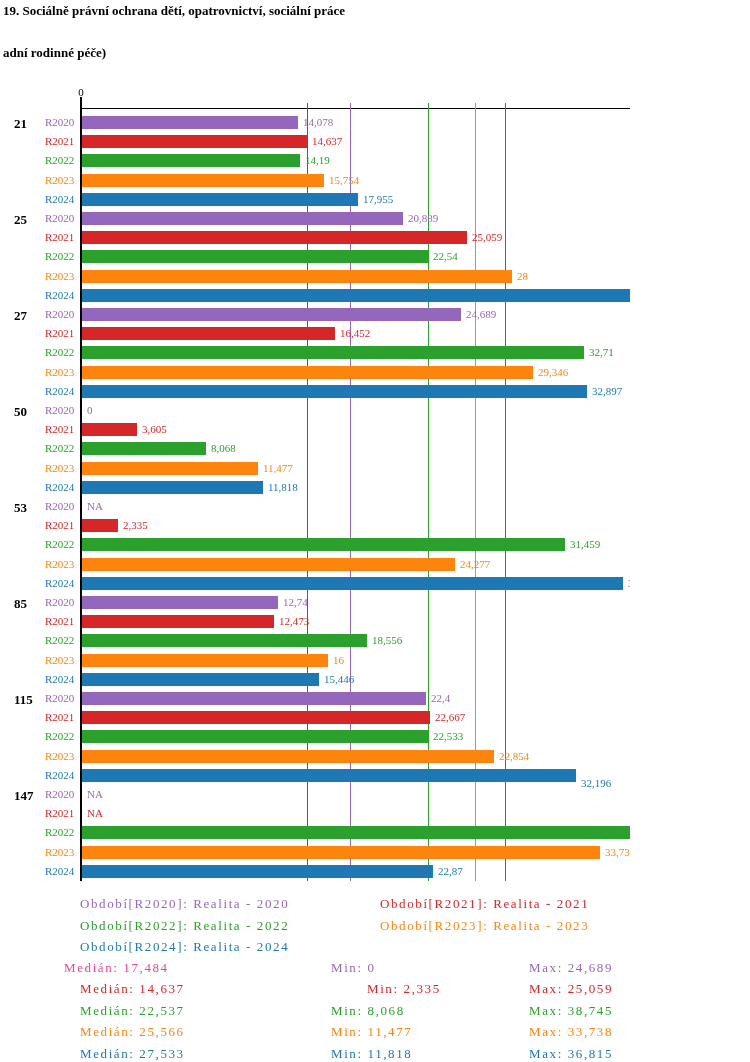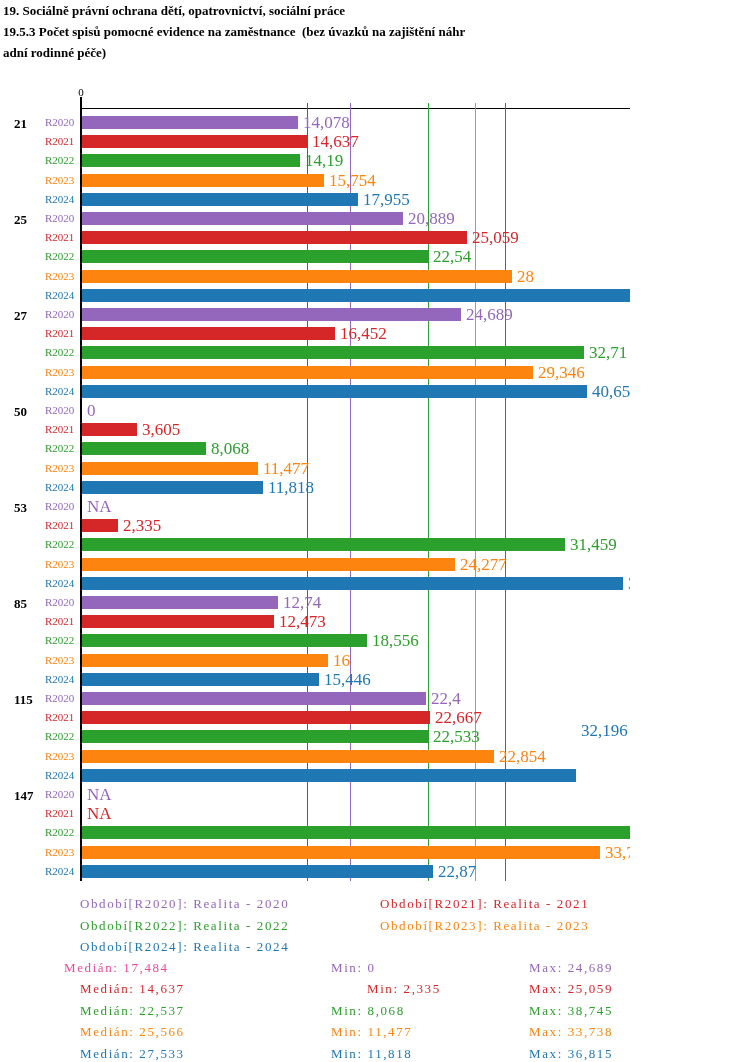--- a/index.html
+++ b/index.html
@@ -13,30 +13,29 @@
   .t1 { top:3px; } .t2 { top:24px; } .t3 { top:45px; }
   .subtitle { position:absolute; left:3px; top:66px; font-size:10px; white-space:pre; }
   .chart { position:absolute; left:0; top:0; width:750px; height:890px; }
   .axis-top { position:absolute; left:80px; top:108px; width:607px; height:1px; background:#000; }
   .axis-left { position:absolute; left:80px; top:97px; width:2px; height:784px; background:#000; }
   .axis-zero { position:absolute; left:73px; top:86px; width:16px; text-align:center; font-size:11px; }
   .median-line { position:absolute; top:103px; height:778px; width:1px; }
   .group-label { position:absolute; left:14px; font-size:13px; font-weight:bold; line-height:13px; white-space:pre; }
   .year-label { position:absolute; left:45px; font-size:11px; line-height:13px; white-space:pre; }
   .bar { position:absolute; height:13px; }
-  .bar-value { position:absolute; font-size:17px; line-height:13px; white-space:pre; }
+  .bar-value { position:absolute; font-size:11px; line-height:13px; white-space:pre; }
   .legend-item { position:absolute; font-size:13px; letter-spacing:1.6px; line-height:15px; white-space:pre; }
   .stat-cell { position:absolute; font-size:13px; letter-spacing:1.6px; line-height:15px; white-space:pre; }
 </style>
 </head>
 <body>
 
 <div class="page">
   <div class="tline t1">19. Sociálně právní ochrana dětí, opatrovnictví, sociální práce</div>
-  <div class="tline t2">19.5.3 Počet spisů pomocné evidence na zaměstnance  (bez úvazků na zajištění náhr</div>
   <div class="tline t3">adní rodinné péče)</div>
 
   <div class="chart">
     <div class="axis-zero">0</div>
     <div class="axis-top"></div>
     <div class="axis-left"></div>
     <div id="medians">
         <div class="median-line" style="left: 350.499px; background: rgb(148, 103, 189);"></div>
         <div class="median-line" style="left: 306.778px; background: rgb(214, 39, 40);"></div>
         <div class="median-line" style="left: 428.097px; background: rgb(44, 160, 44);"></div>
@@ -84,21 +83,21 @@
         <div class="bar" style="left: 82px; top: 327.2px; width: 253px; background: rgb(214, 39, 40);"></div>
         <div class="bar-value" style="left: 340px; top: 327.2px; color: rgb(214, 39, 40);">16,452</div>
         <div class="year-label" style="top: 346.4px; color: rgb(44, 160, 44);">R2022</div>
         <div class="bar" style="left: 82px; top: 346.4px; width: 502px; background: rgb(44, 160, 44);"></div>
         <div class="bar-value" style="left: 589px; top: 346.4px; color: rgb(44, 160, 44);">32,71</div>
         <div class="year-label" style="top: 365.6px; color: rgb(253, 132, 14);">R2023</div>
         <div class="bar" style="left: 82px; top: 365.6px; width: 451px; background: rgb(253, 132, 14);"></div>
         <div class="bar-value" style="left: 538px; top: 365.6px; color: rgb(253, 132, 14);">29,346</div>
         <div class="year-label" style="top: 384.8px; color: rgb(31, 119, 180);">R2024</div>
         <div class="bar" style="left: 82px; top: 384.8px; width: 505px; background: rgb(31, 119, 180);"></div>
-        <div class="bar-value" style="left: 592px; top: 384.8px; color: rgb(31, 119, 180);">40,655</div>
+        <div class="bar-value" style="left: 592px; top: 384.8px; color: rgb(31, 119, 180);">32,897</div>
         <div class="group-label" style="top: 405px;">50</div>
         <div class="year-label" style="top: 404px; color: rgb(148, 103, 189);">R2020</div>
         <div class="bar-value" style="left: 87px; top: 404px; color: rgb(148, 103, 189);">0</div>
         <div class="year-label" style="top: 423.2px; color: rgb(214, 39, 40);">R2021</div>
         <div class="bar" style="left: 82px; top: 423.2px; width: 55px; background: rgb(214, 39, 40);"></div>
         <div class="bar-value" style="left: 142px; top: 423.2px; color: rgb(214, 39, 40);">3,605</div>
         <div class="year-label" style="top: 442.4px; color: rgb(44, 160, 44);">R2022</div>
         <div class="bar" style="left: 82px; top: 442.4px; width: 124px; background: rgb(44, 160, 44);"></div>
         <div class="bar-value" style="left: 211px; top: 442.4px; color: rgb(44, 160, 44);">8,068</div>
         <div class="year-label" style="top: 461.6px; color: rgb(253, 132, 14);">R2023</div>
@@ -146,21 +145,21 @@
         <div class="bar" style="left: 82px; top: 711.2px; width: 348px; background: rgb(214, 39, 40);"></div>
         <div class="bar-value" style="left: 435px; top: 711.2px; color: rgb(214, 39, 40);">22,667</div>
         <div class="year-label" style="top: 730.4px; color: rgb(44, 160, 44);">R2022</div>
         <div class="bar" style="left: 82px; top: 730.4px; width: 346px; background: rgb(44, 160, 44);"></div>
         <div class="bar-value" style="left: 433px; top: 730.4px; color: rgb(44, 160, 44);">22,533</div>
         <div class="year-label" style="top: 749.6px; color: rgb(253, 132, 14);">R2023</div>
         <div class="bar" style="left: 82px; top: 749.6px; width: 412px; background: rgb(253, 132, 14);"></div>
         <div class="bar-value" style="left: 499px; top: 749.6px; color: rgb(253, 132, 14);">22,854</div>
         <div class="year-label" style="top: 768.8px; color: rgb(31, 119, 180);">R2024</div>
         <div class="bar" style="left: 82px; top: 768.8px; width: 494px; background: rgb(31, 119, 180);"></div>
-        <div class="bar-value" style="left: 581px; top: 724px; color: rgb(31, 119, 180); text-align: center;">32,196</div>
+        <div class="bar-value" style="left: 581px; top: 777px; color: rgb(31, 119, 180); text-align: center;">32,196</div>
         <div class="group-label" style="top: 789px;">147</div>
         <div class="year-label" style="top: 788px; color: rgb(148, 103, 189);">R2020</div>
         <div class="bar-value" style="left: 87px; top: 788px; color: rgb(148, 103, 189);">NA</div>
         <div class="year-label" style="top: 807.2px; color: rgb(214, 39, 40);">R2021</div>
         <div class="bar-value" style="left: 87px; top: 807.2px; color: rgb(214, 39, 40);">NA</div>
         <div class="year-label" style="top: 826.4px; color: rgb(44, 160, 44);">R2022</div>
         <div class="bar" style="left: 82px; top: 826.4px; width: 595px; background: rgb(44, 160, 44);"></div>
         <div class="bar-value" style="left: 682px; top: 826.4px; color: rgb(44, 160, 44); text-align: center;">38,745</div>
         <div class="year-label" style="top: 845.6px; color: rgb(253, 132, 14);">R2023</div>
         <div class="bar" style="left: 82px; top: 845.6px; width: 518px; background: rgb(253, 132, 14);"></div>

